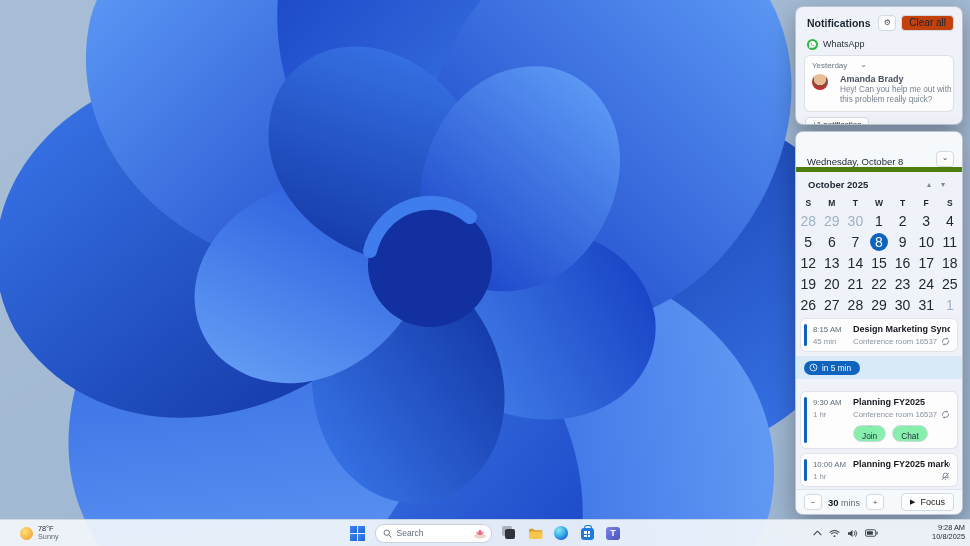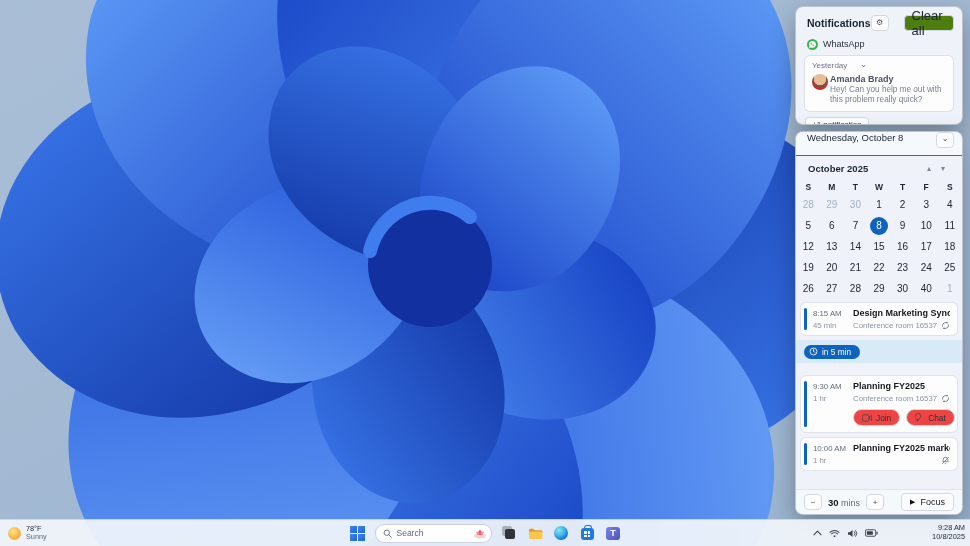--- a/index.html
+++ b/index.html
@@ -18,79 +18,79 @@
     overflow:hidden;
   }
   #notif-panel{top:6px;height:119px;padding:7px 8px;}
   #cal-panel{top:131px;height:384px;display:flex;flex-direction:column;}
 
   
   .n-head{display:flex;align-items:center;height:17px;}
   .n-title{font-size:10.5px;font-weight:bold;color:#1b2430;margin-left:3px;flex:1;}
   .sq-btn{background:#fdfdfe;border:1px solid #d3d9e0;border-radius:4px;height:14px;min-width:16px;
     display:flex;align-items:center;justify-content:center;font-size:8px;color:#49515c;cursor:default;}
-  .clear-btn{background:#4d7c0f;border:1px solid #d3d9e0;border-radius:4px;height:14px;padding:0 7px;
-    display:flex;align-items:center;font-size:13px;color:#1b2430;margin-left:15px;}
+  .clear-btn{background:#c2410c;border:1px solid #d3d9e0;border-radius:4px;height:14px;padding:0 7px;
+    display:flex;align-items:center;font-size:10px;color:#1b2430;margin-left:5px;}
   .n-app{display:flex;align-items:center;gap:5px;margin:7px 0 0 3px;height:12px;}
   .wa-icon{width:11px;height:11px;border-radius:50%;background:#34b84e;display:flex;align-items:center;justify-content:center;}
   .n-app-name{font-size:9px;color:#2a313a;}
   .n-card{background:#fdfdfe;border:1px solid rgba(160,170,185,.35);border-radius:6px;margin-top:5px;padding:5px 7px;}
   .n-section{font-size:8px;color:#6b7683;display:flex;align-items:center;gap:13px;}
-  .n-body{display:flex;gap:2px;margin-top:4px;}
+  .n-body{display:flex;gap:12px;margin-top:4px;}
   .avatar{width:16px;height:16px;border-radius:50%;flex:none;
     background:radial-gradient(circle at 50% 32%, #e9bd97 0 46%, #8c4a3a 47% 60%, #c03030 61%);}
   .n-name{font-size:9px;color:#4a5260;font-weight:bold;}
   .n-msg{font-size:8.2px;line-height:1.25;color:#77818e;width:118px;margin-top:1px;}
   .n-more{display:inline-flex;align-items:center;background:#fdfdfe;border:1px solid #d3d9e0;border-radius:4px;
     height:13px;padding:0 6px;font-size:8px;color:#2a313a;margin:5px 0 0 1px;}
 
   
-  .c-datehead{height:23px;background:#f6f9fc;border-bottom:1px solid #4d7c0f;display:flex;align-items:flex-start;padding:0 8px 0 11px;flex:none;}
+  .c-datehead{height:23px;background:#f6f9fc;border-bottom:5px solid #4d7c0f;display:flex;align-items:flex-end;padding:12px 8px 0 11px;flex:none;}
   .c-date{font-size:9.5px;color:#1b2430;flex:1;}
   .c-monthrow{display:flex;align-items:center;height:24px;padding:0 12px;flex:none;}
   .c-month{font-size:9.5px;font-weight:bold;color:#1b2430;flex:1;}
   .c-nav{font-size:8px;color:#7d8794;padding:0 5px;cursor:default;}
   .dow,.weekgrid{display:grid;grid-template-columns:repeat(7,23.6px);justify-content:center;flex:none;}
   .dow span{width:18px;height:14px;margin:0 auto;display:flex;align-items:center;justify-content:center;
     font-size:8.5px;font-weight:bold;color:#1b2430;}
   .dc{width:18px;height:18px;margin:1.5px auto;border-radius:50%;display:flex;align-items:center;justify-content:center;
-    font-size:10px;color:#222831;}
+    font-size:14px;color:#222831;}
   .dc.mut{color:#9fb0c2;}
   .dc.sel{background:#0e63be;color:#fff;}
   .ev-area{flex:1;overflow:hidden;margin-top:3px;}
   .ev-card{position:relative;background:#fdfdfe;border:1px solid rgba(160,170,185,.30);border-radius:6px;
     margin:0 4px 4px 4px;padding:5px 7px 5px 12px;}
   .ev-bar{position:absolute;left:3px;top:5px;bottom:5px;width:3px;border-radius:2px;background:#0e63be;}
   .ev-row{display:flex;align-items:center;}
   .ev-time{width:40px;flex:none;font-size:7.8px;color:#5f6b78;}
   .ev-title{font-size:9px;font-weight:bold;color:#14181e;white-space:nowrap;overflow:hidden;}
   .ev-sub{display:flex;align-items:center;margin-top:3px;}
   .ev-dur{width:40px;flex:none;font-size:7.8px;color:#8a94a1;}
   .ev-loc{flex:1;font-size:7.8px;color:#8a94a1;white-space:nowrap;overflow:hidden;}
   .ev-ico{flex:none;margin-left:4px;display:flex;}
   .ev-btns{display:flex;gap:6px;margin:6px 0 1px 40px;}
-  .pill-btn{display:inline-flex;align-items:center;gap:4px;background:#ef4444;border:1px solid #d3d9e0;
-    border-radius:10px;height:15px;padding:0 8px;font-size:8.3px;color:#2a313a;}
+  .pill-btn{display:inline-flex;align-items:center;gap:4px;background:#86efac;border:1px solid #d3d9e0;
+    border-radius:10px;height:15px;padding:0 8px;font-size:8.3px;color:#2a313a;flex-direction:column;}
   .alert-strip{background:#d8e9f8;padding:2px 0 3px 8px;margin-bottom:12px;}
   .alert-pill{display:inline-flex;align-items:center;gap:4px;background:#0e63be;color:#fff;border-radius:9px;
     height:14px;padding:0 9px 0 5px;font-size:8.3px;}
   .c-footer{flex:none;height:24px;background:#f6f9fc;border-top:1px solid #dde3ea;display:flex;align-items:center;padding:0 8px;gap:6px;}
   .dur-label{font-size:9px;color:#5f6b78;}
   .dur-label b{color:#14181e;font-size:9.5px;}
   .focus-btn{margin-left:auto;display:inline-flex;align-items:center;gap:5px;background:#fdfdfe;border:1px solid #d3d9e0;
     border-radius:4px;height:16px;padding:0 8px;font-size:9px;color:#14181e;}
   .play-glyph{font-size:7px;color:#14181e;}
 
   
   #taskbar{
     position:absolute;left:0;right:0;bottom:0;height:26px;
     background:rgba(242,246,251,.92);border-top:1px solid rgba(120,135,155,.25);
     display:flex;align-items:center;
   }
-  .tb-weather{position:absolute;left:8px;display:flex;align-items:center;gap:5px;}
+  .tb-weather{position:absolute;left:20px;display:flex;align-items:center;gap:5px;}
   .sun{width:13px;height:13px;border-radius:50%;background:radial-gradient(circle at 38% 35%, #ffe27a, #f3a93c 75%);}
   .wx-txt{display:flex;flex-direction:column;line-height:1.15;}
   .wx-temp{font-size:7.3px;color:#1b2430;}
   .wx-cond{font-size:7.3px;color:#5f6b78;}
   .tb-center{margin:0 auto;display:flex;align-items:center;gap:9px;}
   .start{width:15px;height:15px;display:grid;grid-template-columns:7px 7px;grid-template-rows:7px 7px;gap:1px;}
   .start i{background:linear-gradient(135deg,#3c87f0,#1f63d8);}
   .searchbox{width:104px;height:17px;background:rgba(255,255,255,.95);border:1px solid rgba(140,155,175,.45);
     border-radius:9px;display:flex;align-items:center;padding:0 4px 0 7px;gap:5px;}
   .search-txt{flex:1;font-size:8.5px;color:#5f6b78;}
@@ -248,21 +248,21 @@
     <span class="dc">21</span>
     <span class="dc">22</span>
     <span class="dc">23</span>
     <span class="dc">24</span>
     <span class="dc">25</span>
     <span class="dc">26</span>
     <span class="dc">27</span>
     <span class="dc">28</span>
     <span class="dc">29</span>
     <span class="dc">30</span>
-    <span class="dc">40</span>
+    <span class="dc">31</span>
     <span class="dc mut">1</span>
   </div>
 
   <div class="ev-area">
 
     <div class="ev-card">
       <span class="ev-bar"></span>
       <div class="ev-row">
         <span class="ev-time">8:15 AM</span>
         <span class="ev-title">Design Marketing Sync</span>

